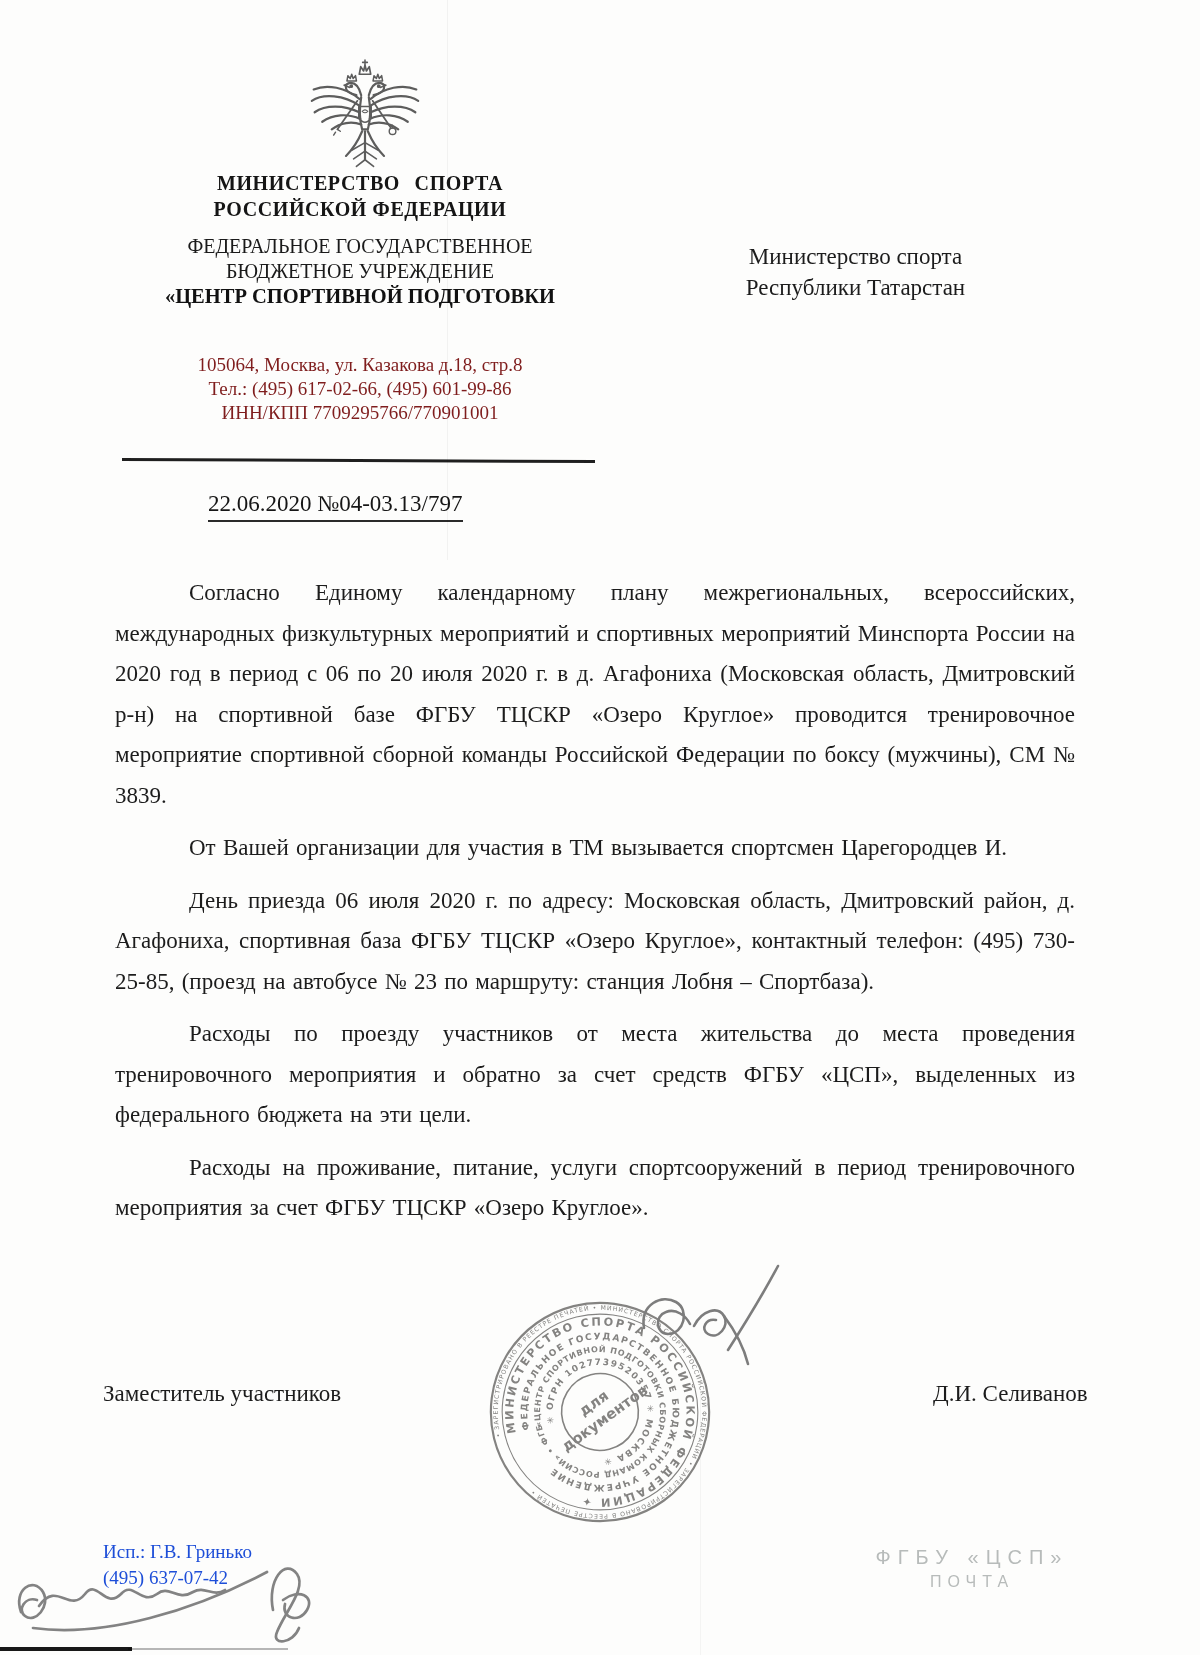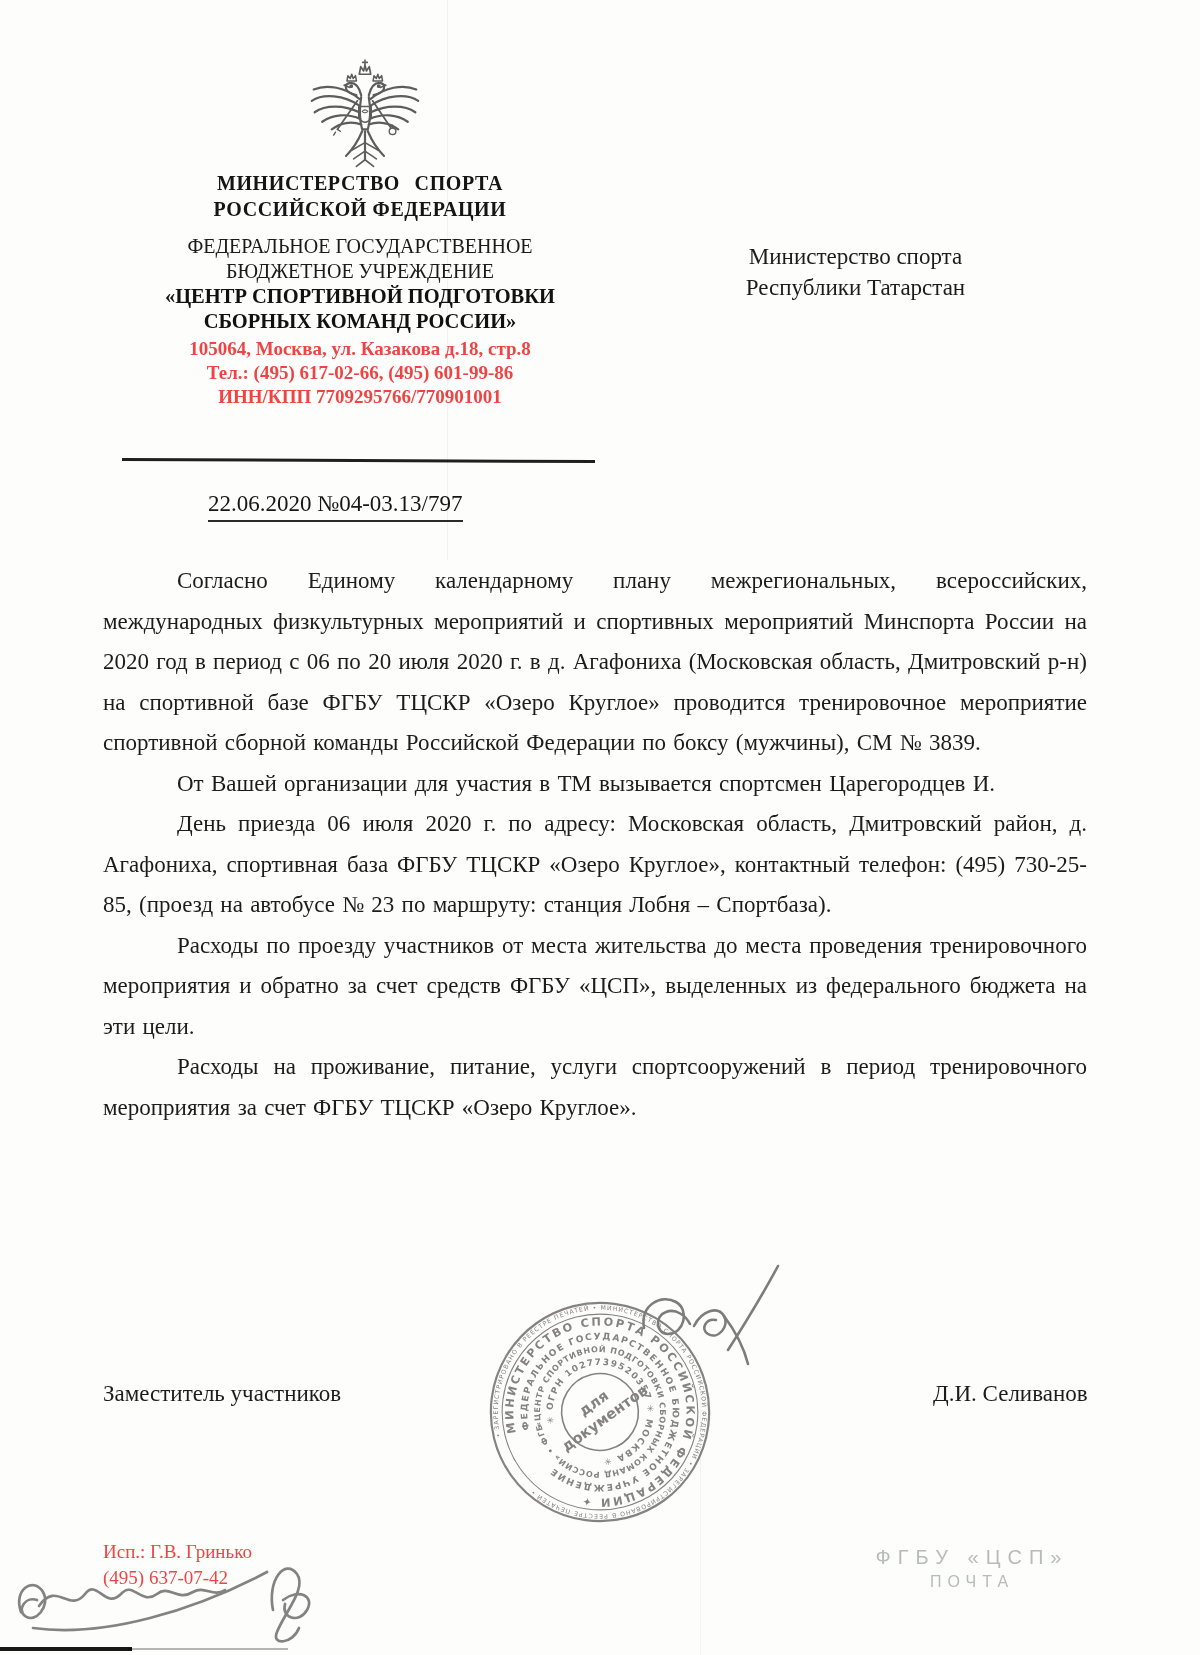--- a/index.html
+++ b/index.html
@@ -8,30 +8,30 @@
     background:#fdfdfc;overflow:hidden;
     font-family:"Liberation Serif","DejaVu Serif",serif;color:#1d1d1d;
   }
   .abs{position:absolute;}
   
   .head-col{left:115px;width:490px;text-align:center;}
   .ministry{top:170px;font-weight:bold;font-size:20px;line-height:26px;letter-spacing:.6px;color:#151515;}
   .ministry .l1{word-spacing:9px;}
   .org{top:234px;font-size:20px;line-height:25px;color:#1a1a1a;}
   .org .b{font-weight:bold;font-size:20.5px;color:#111;}
-  .contact{top:337px;font-size:19px;line-height:24px;color:#ef4444;font-weight:bold;}
+  .contact{top:353px;font-size:19px;line-height:24px;color:#7f1d1d;}
   .divider{left:122px;top:459px;width:473px;height:3px;background:#1f1f1f;transform:rotate(.25deg);}
   .refline{left:176px;top:491px;font-size:23px;color:#161616;border-bottom:2px solid #2a2a2a;padding-bottom:3px;margin-left:32px;}
   .recipient{left:703px;top:241px;width:305px;text-align:center;font-size:23px;line-height:31px;color:#1c1c1c;}
   
   .body-text{left:103px;top:561px;width:984px;font-size:23px;line-height:40.5px;text-align:justify;color:#1c1c1c;word-spacing:1.5px;}
-  .body-text p{margin:0;text-indent:74px;}
+  .body-text p{margin:12px;text-indent:74px;}
   .sig-position{left:103px;top:1381px;font-size:23px;color:#1c1c1c;}
   .sig-name{left:933px;top:1381px;font-size:23px;color:#1c1c1c;}
-  .executor{left:103px;top:1539px;font-size:19px;line-height:26px;color:#ef4444;}
+  .executor{left:103px;top:1539px;font-size:19px;line-height:26px;color:#1d4ed8;}
   .footer-stamp{left:852px;top:1546px;width:240px;text-align:center;color:#b7bbba;font-family:Liberation Sans, sans-serif;}
   .footer-stamp .f1{font-size:20px;letter-spacing:7px;}
   .footer-stamp .f2{font-size:16px;letter-spacing:6px;margin-top:4px;}
   
   .vline1{left:447px;top:0;width:1px;height:560px;background:rgba(0,0,0,.045);}
   .vline2{left:700px;top:1370px;width:1px;height:285px;background:rgba(0,0,0,.035);}
   .edge-dark{left:0;top:1647px;width:132px;height:4px;background:#181818;}
   .edge-faint{left:128px;top:1648px;width:160px;height:2px;background:rgba(0,0,0,.28);}
   .stamp-wrap{left:482px;top:1294px;width:236px;height:236px;opacity:.85;}
   .sig1-wrap{left:628px;top:1258px;width:185px;height:175px;}
@@ -87,21 +87,20 @@
 
   <div class="abs head-col ministry">
     <div class="l1">МИНИСТЕРСТВО СПОРТА</div>
     <div>РОССИЙСКОЙ ФЕДЕРАЦИИ</div>
   </div>
 
   <div class="abs head-col org">
     <div>ФЕДЕРАЛЬНОЕ ГОСУДАРСТВЕННОЕ</div>
     <div>БЮДЖЕТНОЕ УЧРЕЖДЕНИЕ</div>
     <div class="b">«ЦЕНТР СПОРТИВНОЙ ПОДГОТОВКИ</div>
-    <div class="b">СБОРНЫХ КОМАНД РОССИИ»</div>
   </div>
 
   <div class="abs head-col contact">
     <div>105064, Москва, ул. Казакова д.18, стр.8</div>
     <div>Тел.: (495) 617-02-66, (495) 601-99-86</div>
     <div>ИНН/КПП 7709295766/770901001</div>
   </div>
 
   <div class="abs divider"></div>
 

